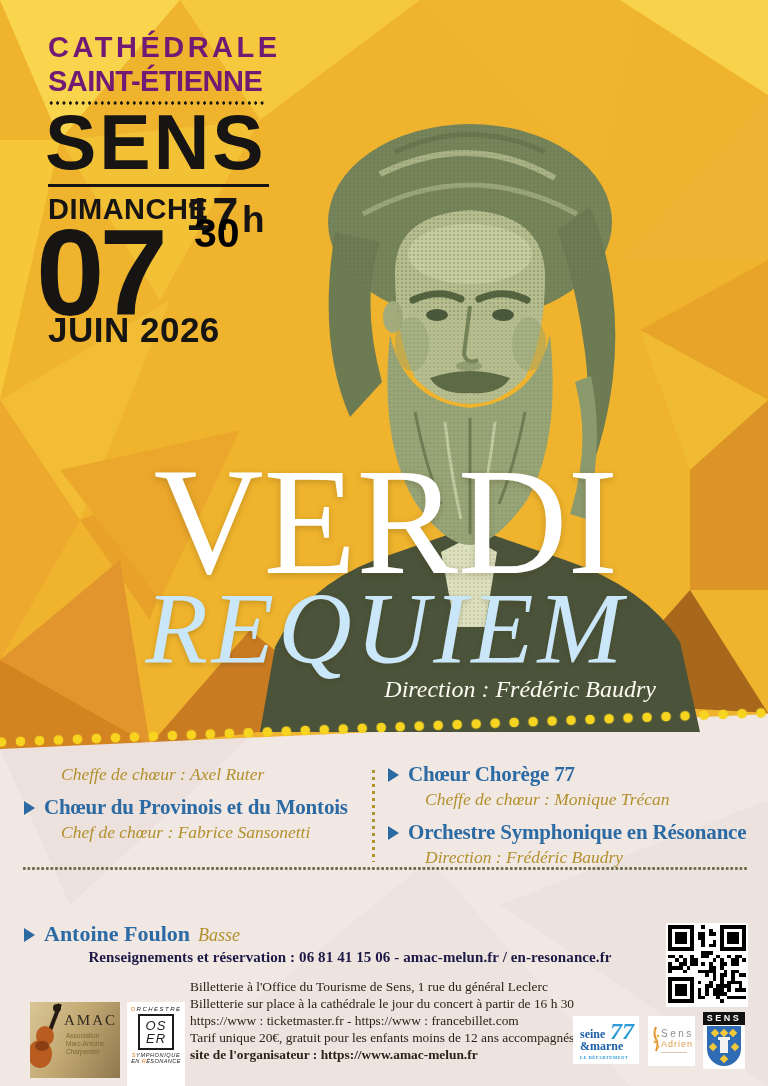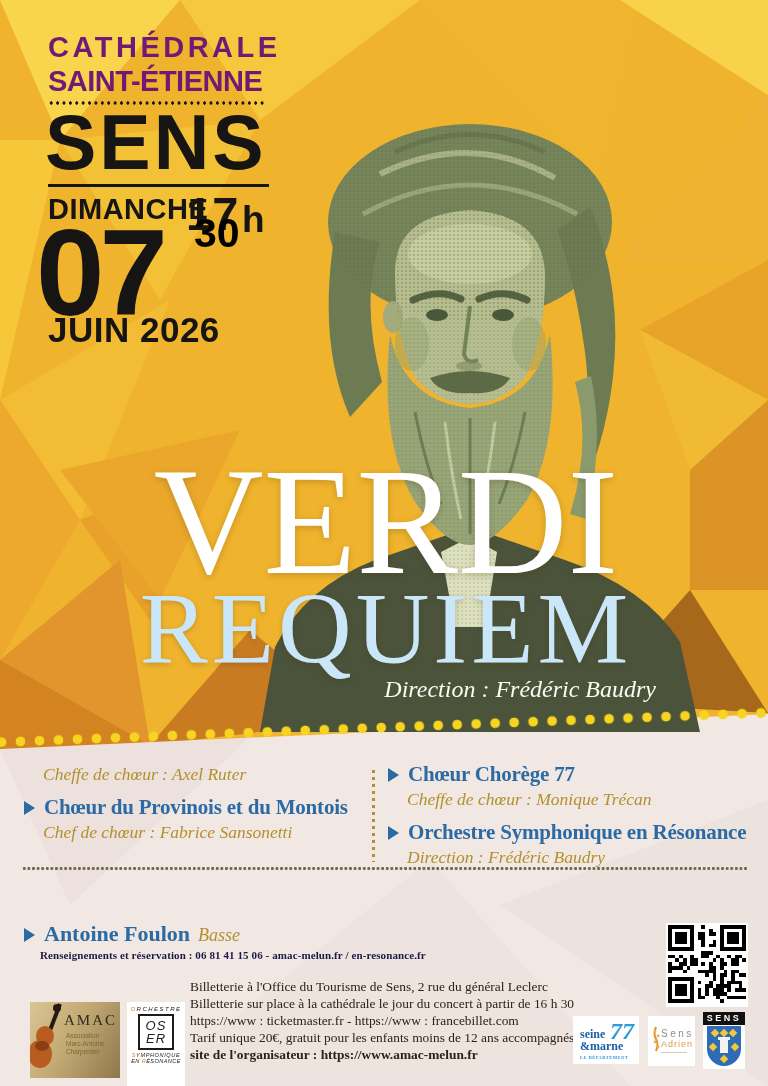--- a/index.html
+++ b/index.html
@@ -23,51 +23,51 @@
   .t30{position:absolute;left:194px;top:213px;font-size:41px;font-weight:bold;color:#000000;line-height:1;}
   .daynum{position:absolute;left:36px;top:211px;font-size:123px;font-weight:bold;color:#161513;
      letter-spacing:-5px;line-height:1;}
   .monthyear{position:absolute;left:48px;top:310px;font-size:35px;font-weight:bold;color:#161513;letter-spacing:0.5px;}
   
   .composer{position:absolute;left:106px;top:446px;width:560px;text-align:center;
      font-family:"Liberation Serif","DejaVu Serif",serif;font-size:152px;line-height:1;
      color:#ffffff;letter-spacing:0px;text-shadow:0 2px 6px rgba(70,50,10,.25);}
   .work{position:absolute;left:106px;top:578px;width:560px;text-align:center;
      font-family:"Liberation Serif","DejaVu Serif",serif;font-size:102px;line-height:1;
-     color:#c9e7f8;letter-spacing:4px;text-shadow:0 2px 5px rgba(70,50,10,.25);}
+     color:#c9e7f8;letter-spacing:4px;text-shadow:0 2px 5px rgba(70,50,10,.25);font-style:italic;}
   .direction{position:absolute;left:300px;top:676px;width:356px;text-align:right;
      font-family:"Liberation Serif","DejaVu Serif",serif;font-style:italic;font-size:24px;color:#fdfbf2;}
   .yellow-dots{position:absolute;left:-8px;top:736px;width:800px;height:13px;
      transform:rotate(-2.2deg);transform-origin:0 50%;
      background-image:radial-gradient(circle,#f6d41f 4.6px,transparent 5.2px);
      background-size:19px 13px;background-position:0 50%;}
   
   .ens{position:absolute;top:762px;font-family:"Liberation Serif","DejaVu Serif",serif;}
   .ens .row{display:flex;align-items:baseline;}
   .arrow{width:0;height:0;border-left:11px solid #2c6aa4;border-top:7px solid transparent;
      border-bottom:7px solid transparent;display:inline-block;margin-right:9px;position:relative;top:1px;flex:0 0 auto;}
   .ens-name{font-size:21px;font-weight:bold;color:#2c6aa4;letter-spacing:-0.2px;white-space:nowrap;}
-  .ens-leader{font-size:17.5px;font-style:italic;color:#b2902e;margin:2px 0 10px 19px;white-space:nowrap;}
+  .ens-leader{font-size:17.5px;font-style:italic;color:#b2902e;margin:2px 0 10px 37px;white-space:nowrap;}
   .col-left{left:24px;}
   .col-right{left:388px;}
   .vdots{position:absolute;left:371px;top:768px;width:5px;height:94px;
      background-image:radial-gradient(circle,#b2902e 1.7px,transparent 2px);
      background-size:5px 7px;background-position:50% 0;}
   .hdots{position:absolute;left:22px;top:866px;width:726px;height:5px;
      background-image:radial-gradient(circle,#6d6748 1.3px,transparent 1.6px);
      background-size:4.6px 5px;background-position:0 50%;}
   .soloists-row{position:absolute;left:24px;font-family:"Liberation Serif","DejaVu Serif",serif;
      display:flex;align-items:baseline;}
   .sol-name{font-size:22px;font-weight:bold;color:#2c6aa4;white-space:nowrap;}
   .sol-voice{font-size:18px;font-style:italic;color:#b2902e;margin-left:8px;white-space:nowrap;}
   .sol-div{width:5px;height:26px;margin:0 13px;align-self:center;
      background-image:radial-gradient(circle,#b2902e 1.6px,transparent 1.9px);
      background-size:5px 7px;background-position:50% 0;}
-  .contact{position:absolute;left:40px;top:949px;width:620px;text-align:left;
-     font-family:"Liberation Serif","DejaVu Serif",serif;font-weight:bold;font-size:11px;
+  .contact{position:absolute;left:40px;top:949px;width:620px;text-align:center;
+     font-family:"Liberation Serif","DejaVu Serif",serif;font-weight:bold;font-size:15px;
      color:#1d1946;letter-spacing:0.1px;}
   .ticketing{position:absolute;left:190px;top:978px;width:480px;
      font-family:"Liberation Serif","DejaVu Serif",serif;font-size:13.4px;line-height:17px;color:#2e2218;}
   .ticketing .org{font-weight:bold;}
   
   .qr{position:absolute;left:666px;top:923px;width:82px;height:84px;background:#fff;padding:2px;box-sizing:border-box;}
   
   .logo{position:absolute;overflow:hidden;}
   .amac{left:30px;top:1002px;width:90px;height:76px;background:linear-gradient(120deg,#d8c596 0%,#c3aa74 45%,#8f774e 100%);}
   .amac .ttl{position:absolute;left:34px;top:10px;font-size:15px;letter-spacing:2px;color:#2f2a20;font-family:"Liberation Serif",serif;}
@@ -219,21 +219,21 @@
   <div class="hdots"></div>
 
   <div class="soloists-row" style="top:921px;">
     <span class="arrow"></span>
     <span class="sol-name">Antoine Foulon</span>
     <span class="sol-voice">Basse</span>
   </div>
 
   <div class="contact">Renseignements et réservation : 06 81 41 15 06  -  amac-melun.fr  /  en-resonance.fr</div>
   <div class="ticketing">
-    <div>Billetterie à l'Office du Tourisme de Sens, 2 rue du général Leclerc</div>
+    <div>Billetterie à l'Office du Tourisme de Sens, 1 rue du général Leclerc</div>
     <div>Billetterie sur place  à la cathédrale le jour du concert à partir de 16 h 30</div>
     <div>https://www : ticketmaster.fr  -  https://www : francebillet.com</div>
     <div>Tarif unique 20€, gratuit pour les enfants moins de 12 ans accompagnés</div>
     <div class="org">site de l'organisateur : https://www.amac-melun.fr</div>
   </div>
 
   <div class="qr">
     <svg id="qrsvg" width="78" height="78" viewBox="0 0 21 21" shape-rendering="crispEdges">
         <rect x="9" y="0" width="1" height="1" fill="#000"></rect>
         <rect x="11" y="1" width="1" height="1" fill="#000"></rect>

